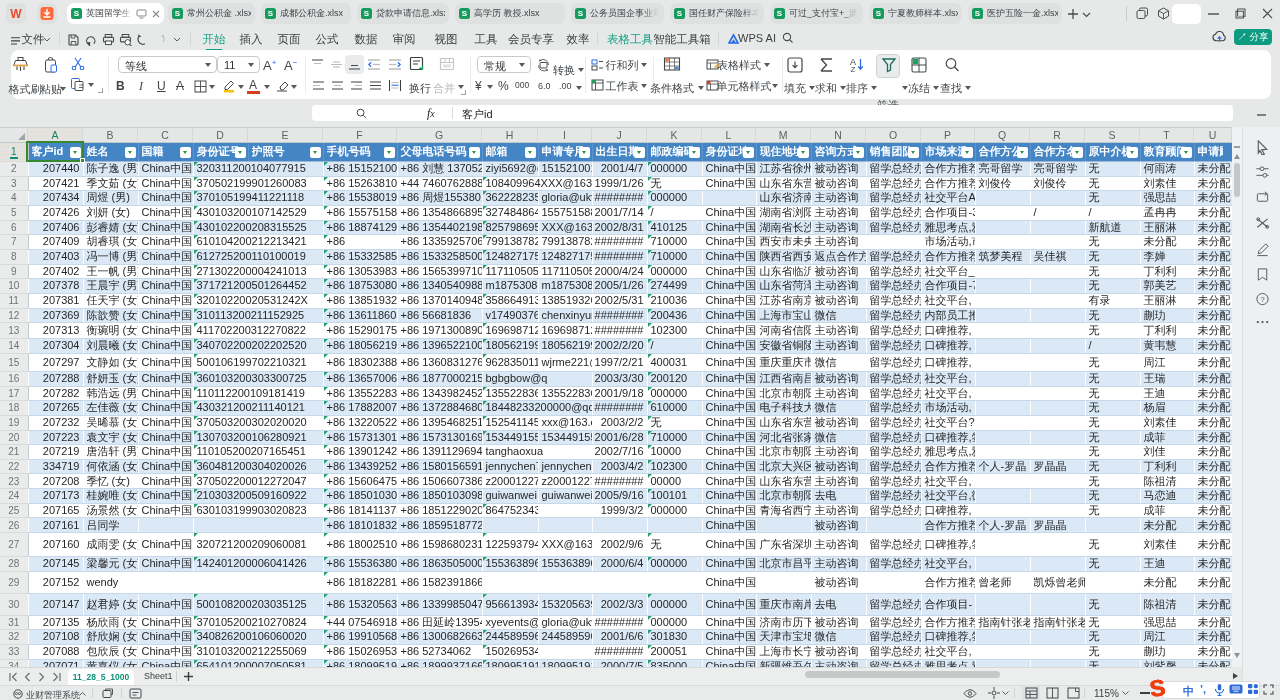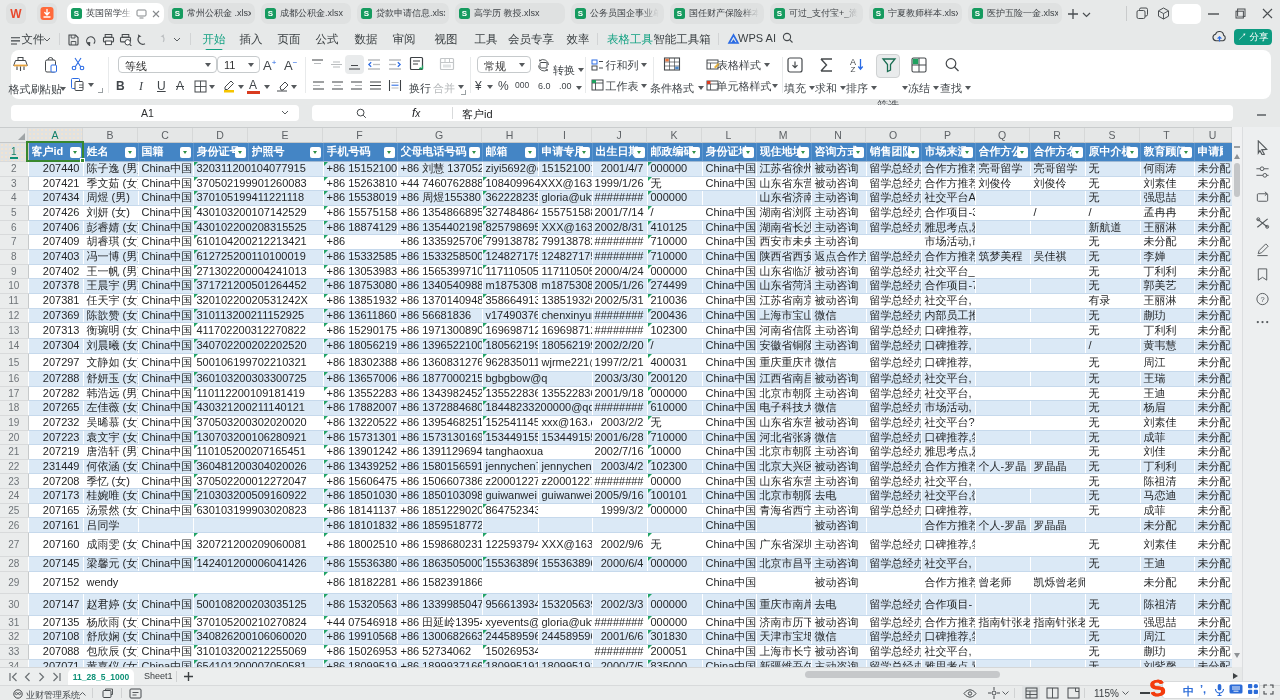--- a/index.html
+++ b/index.html
@@ -339,32 +339,26 @@
             <path d="M3 3h12l-4.5 5.5V14l-3 1.5V8.5z" fill="none" stroke="#1b6e53" stroke-width="1.3"></path>
           </svg><span class="bigt" style="left:888px;top:48px">筛选</span><span class="car" style="left:902px;top:36px"></span><svg class="ic" style="left:910px;top:6px" width="18" height="18" viewBox="0 0 18 18">
             <rect x="2" y="2" width="14" height="14" rx="1.5" fill="none" stroke="#45494c" stroke-width="1.1"></rect>
             <path d="M9 2v14M2 9h14" stroke="#45494c"></path>
             <rect x="2.8" y="2.8" width="5.4" height="5.4" fill="#1ea15f"></rect>
           </svg><span class="bigt" style="left:919px;top:31px">冻结</span><span class="car" style="left:933px;top:36px"></span><svg class="ic" style="left:943px;top:6px" width="18" height="18" viewBox="0 0 18 18">
             <circle cx="8" cy="7.5" r="4.8" fill="none" stroke="#45494c" stroke-width="1.2"></circle>
             <path d="M11.5 11l4 4" stroke="#45494c" stroke-width="1.2"></path>
           </svg><span class="bigt" style="left:951px;top:31px">查找</span><span class="car" style="left:965px;top:36px"></span></rect></div>
     </div>
-    <div id="nbox">
-      <span style="position:absolute;left:130px;top:2px">A1</span>
-      <svg style="position:absolute;right:10px;top:5px" width="8" height="5" viewBox="0 0 8 5">
-        <path d="M1 1l3 3 3-3" stroke="#5a5e61" fill="none"></path>
-      </svg>
-    </div>
     <div id="fbox">
       <svg style="position:absolute;left:44px;top:2.5px" width="11" height="11" viewBox="0 0 11 11">
         <circle cx="4.6" cy="4.6" r="3.4" fill="none" stroke="#45494c"></circle>
         <path d="M7.2 7.2l2.6 2.6" stroke="#45494c"></path>
       </svg>
-      <span style="position:absolute;left:100px;top:1px;font-style:italic;font-family:Liberation Sans, sans-serif;font-size:12px">f<i style="font-size:10px">x</i></span>
+      <span style="position:absolute;left:115px;top:1px;font-style:italic;font-family:Liberation Serif, serif;font-size:12px">f<i style="font-size:10px">x</i></span>
       <span style="position:absolute;left:140px;top:2px;width:1px;height:12px;background:#d8dadb"></span>
       <span style="position:absolute;left:150px;top:2px">客户id</span>
     </div>
     <span style="position:absolute;left:1257px;top:114px;width:9px;height:2px;background:#7d8184"></span>
     <div id="grid">
       <div id="cl">
         <div class="clc corner" style="width:28px">
           <i></i>
         </div>
         <div class="clc sel" style="width:55px"><b>A</b></div>
@@ -890,21 +884,21 @@
             <td>留学总经办</td>
             <td>雅思考点,雅</td>
             <td></td>
             <td></td>
             <td>无</td>
             <td>刘佳</td>
             <td>未分配</td>
           </tr>
           <tr class="bd" style="height:14.67px">
             <td class="rn">22</td>
-            <td class="ra">231449</td>
+            <td class="ra">334719</td>
             <td>何依涵 (女)</td>
             <td>China中国</td>
             <td colspan="2"><i class="gt"></i>360481200304020026</td>
             <td><i class="gt"></i>+86 134392523</td>
             <td>+86 15801565910</td>
             <td>jennychen7</td>
             <td>jennychen7</td>
             <td class="ra">2003/4/2</td>
             <td><i class="gt"></i>102300</td>
             <td>China中国</td>

